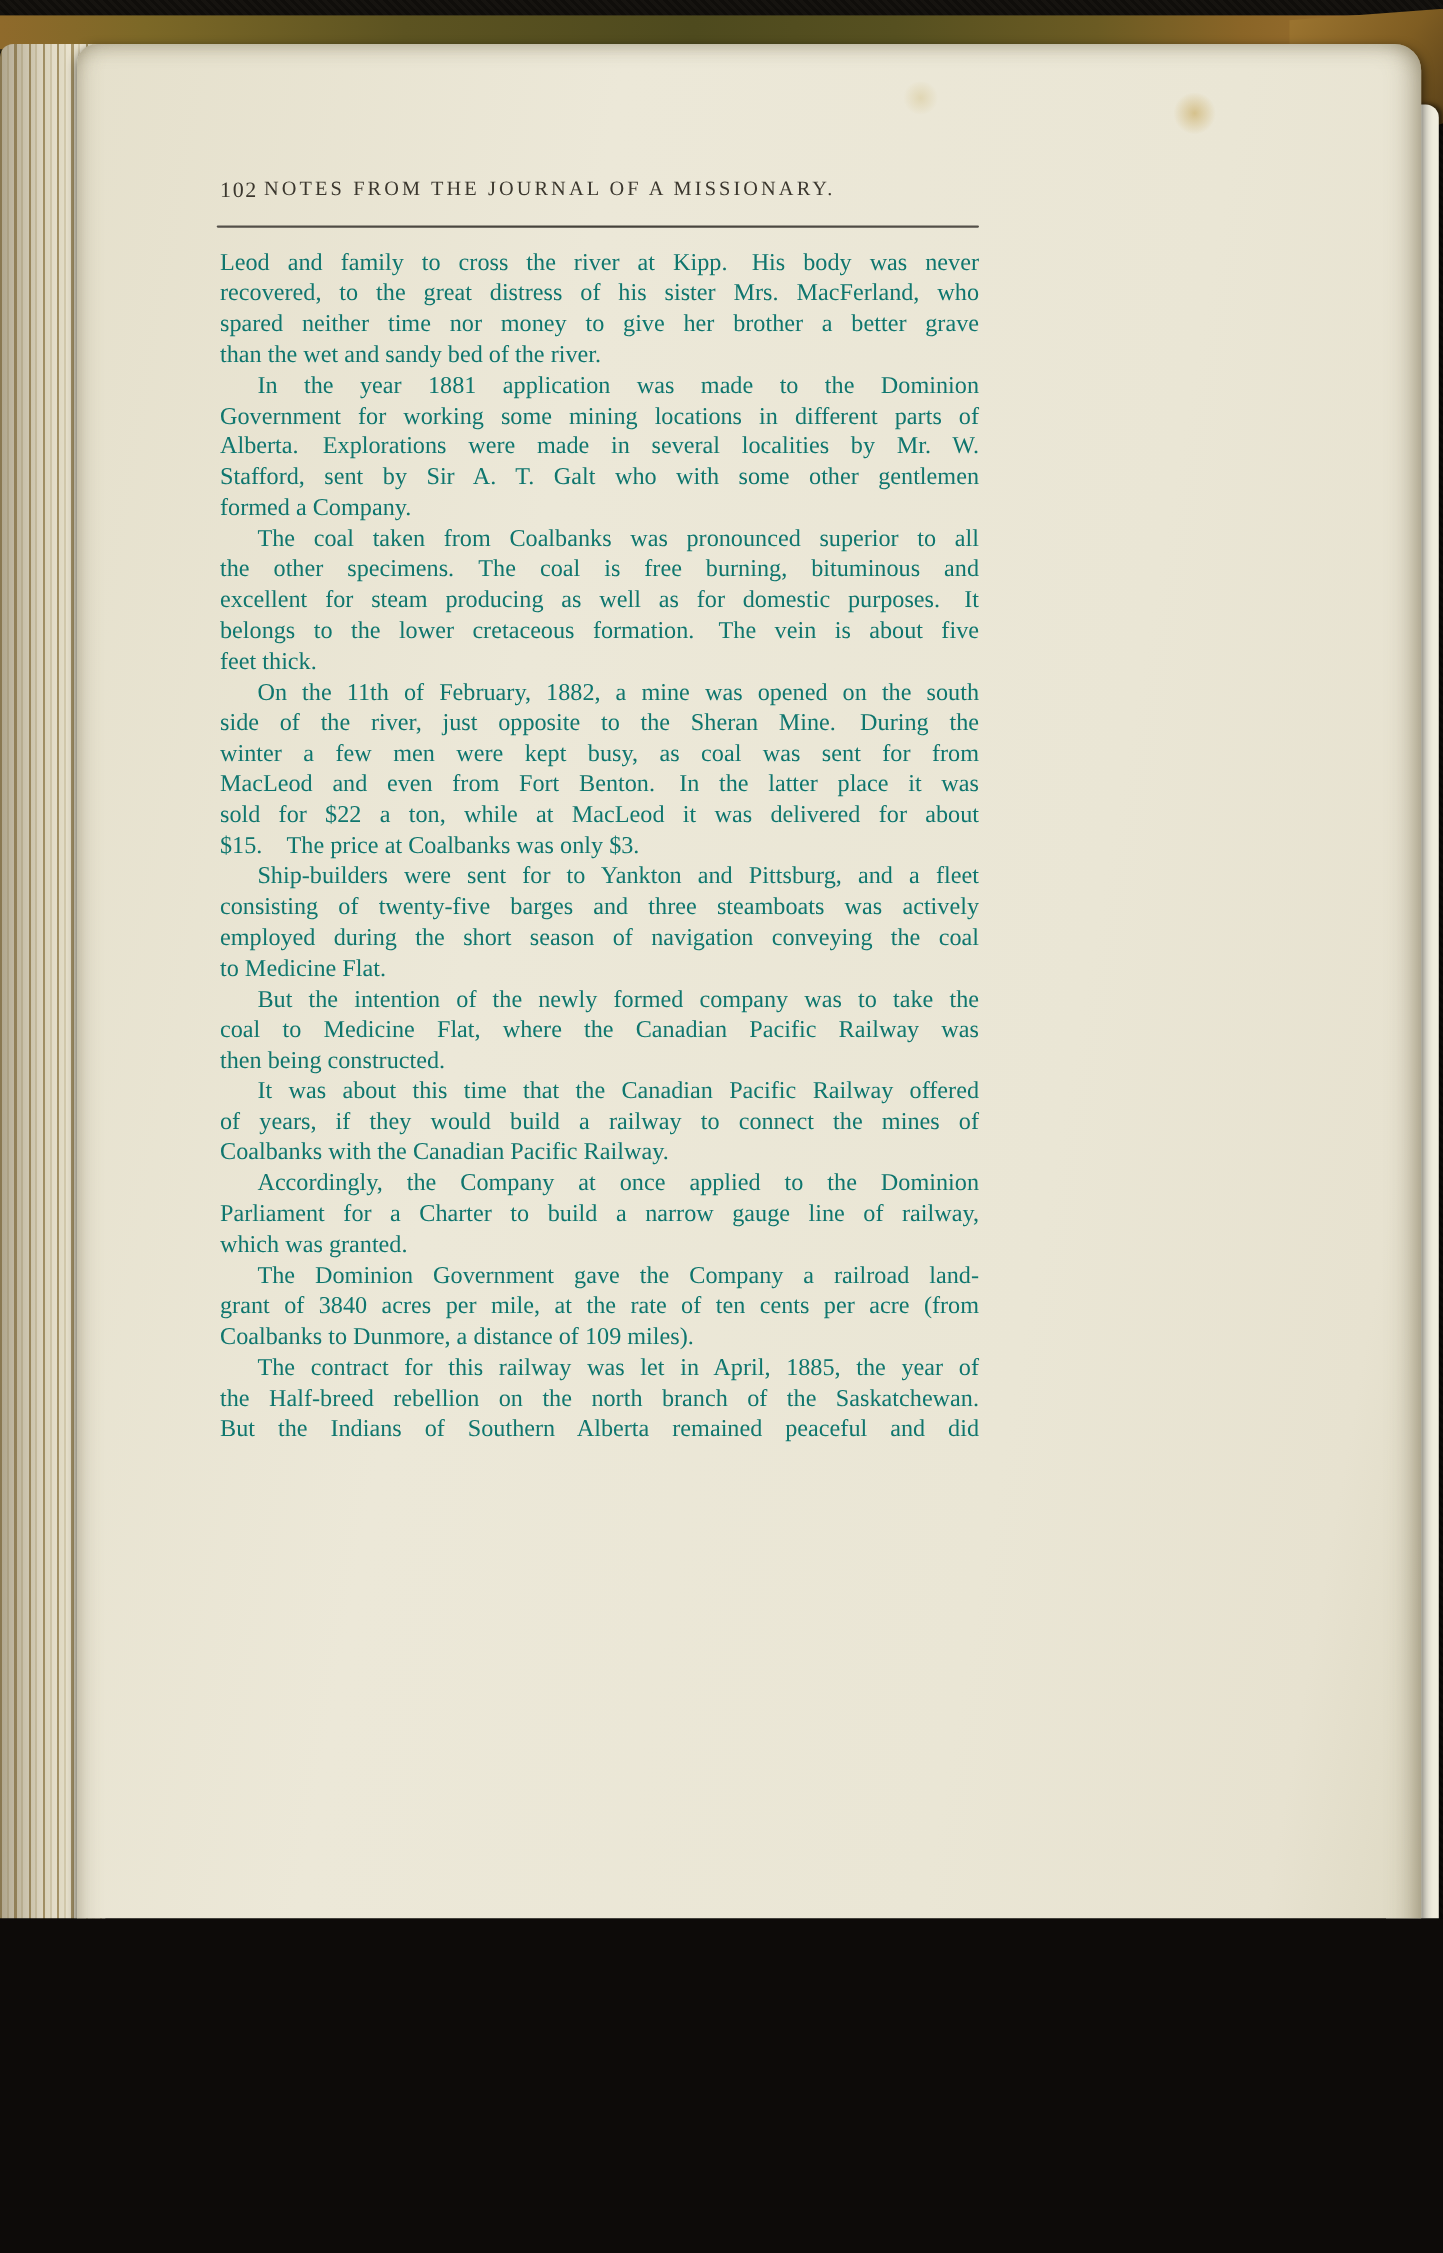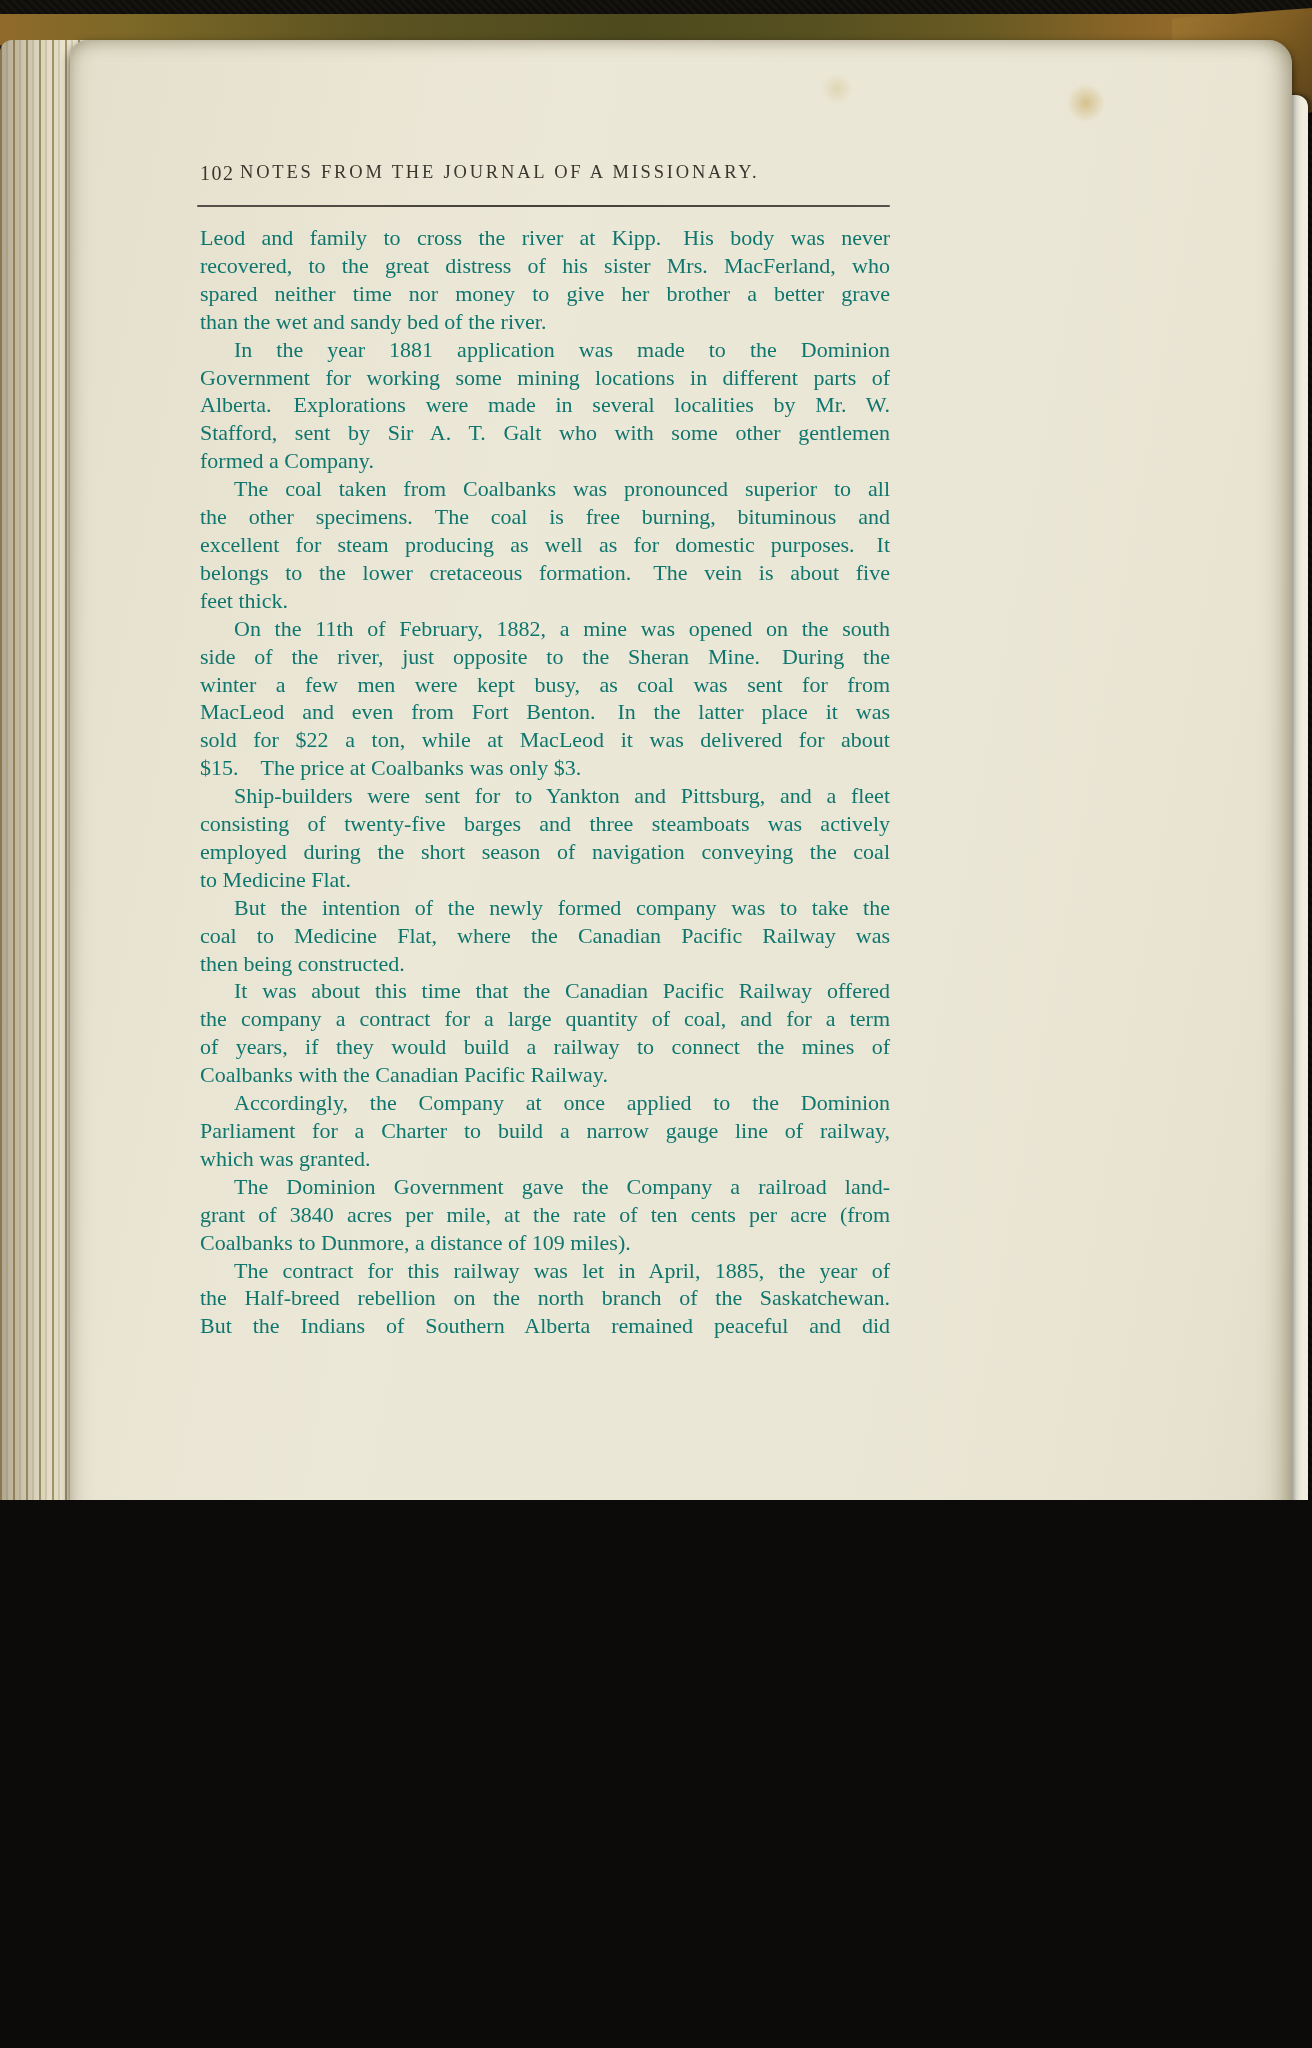--- a/index.html
+++ b/index.html
@@ -1,19 +1,19 @@
 <!DOCTYPE html>
 <html><head>
 <meta charset="utf-8">
 <style>
   html, body { margin: 0; padding: 0; background: #0d0b09; }
   .scene {
     position: relative;
     width: 1312px;
-    height: 1500px;
+    height: 1744px;
     overflow: hidden;
     background: #0d0b09;
     font-family: "Liberation Serif", serif;
   }
   
   .cover-bg {
     position: absolute; inset: 0;
     background:
       repeating-linear-gradient(45deg, rgba(40,36,30,.25) 0 3px, rgba(0,0,0,0) 3px 6px),
       #100e0b;
@@ -171,21 +171,20 @@
         <div class="line">employed during the short season of navigation conveying the coal</div>
         <div class="line last">to Medicine Flat.</div>
       </div>
       <div class="para">
         <div class="line indent">But the intention of the newly formed company was to take the</div>
         <div class="line">coal to Medicine Flat, where the Canadian Pacific Railway was</div>
         <div class="line last">then being constructed.</div>
       </div>
       <div class="para">
         <div class="line indent">It was about this time that the Canadian Pacific Railway offered</div>
-        <div class="line">the company a contract for a large quantity of coal, and for a term</div>
         <div class="line">of years, if they would build a railway to connect the mines of</div>
         <div class="line last">Coalbanks with the Canadian Pacific Railway.</div>
       </div>
       <div class="para">
         <div class="line indent">Accordingly, the Company at once applied to the Dominion</div>
         <div class="line">Parliament for a Charter to build a narrow gauge line of railway,</div>
         <div class="line last">which was granted.</div>
       </div>
       <div class="para">
         <div class="line indent">The Dominion Government gave the Company a railroad land-</div>

